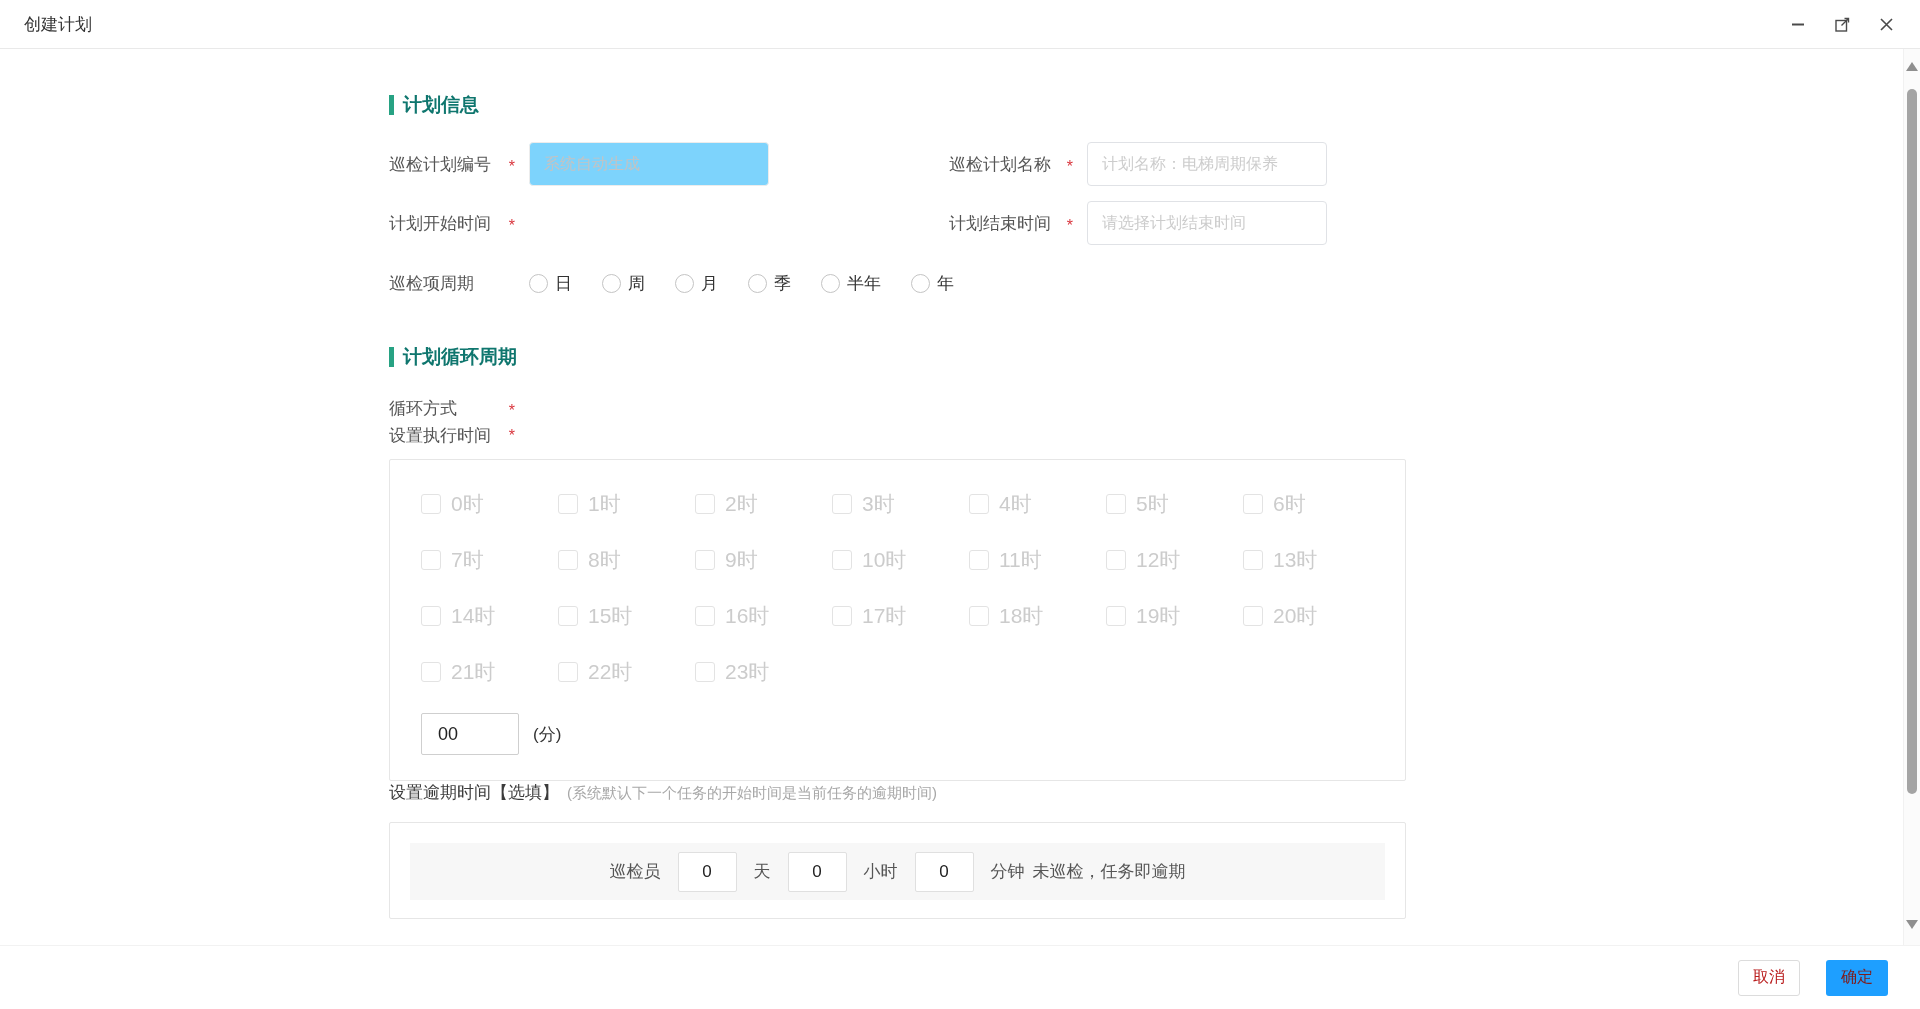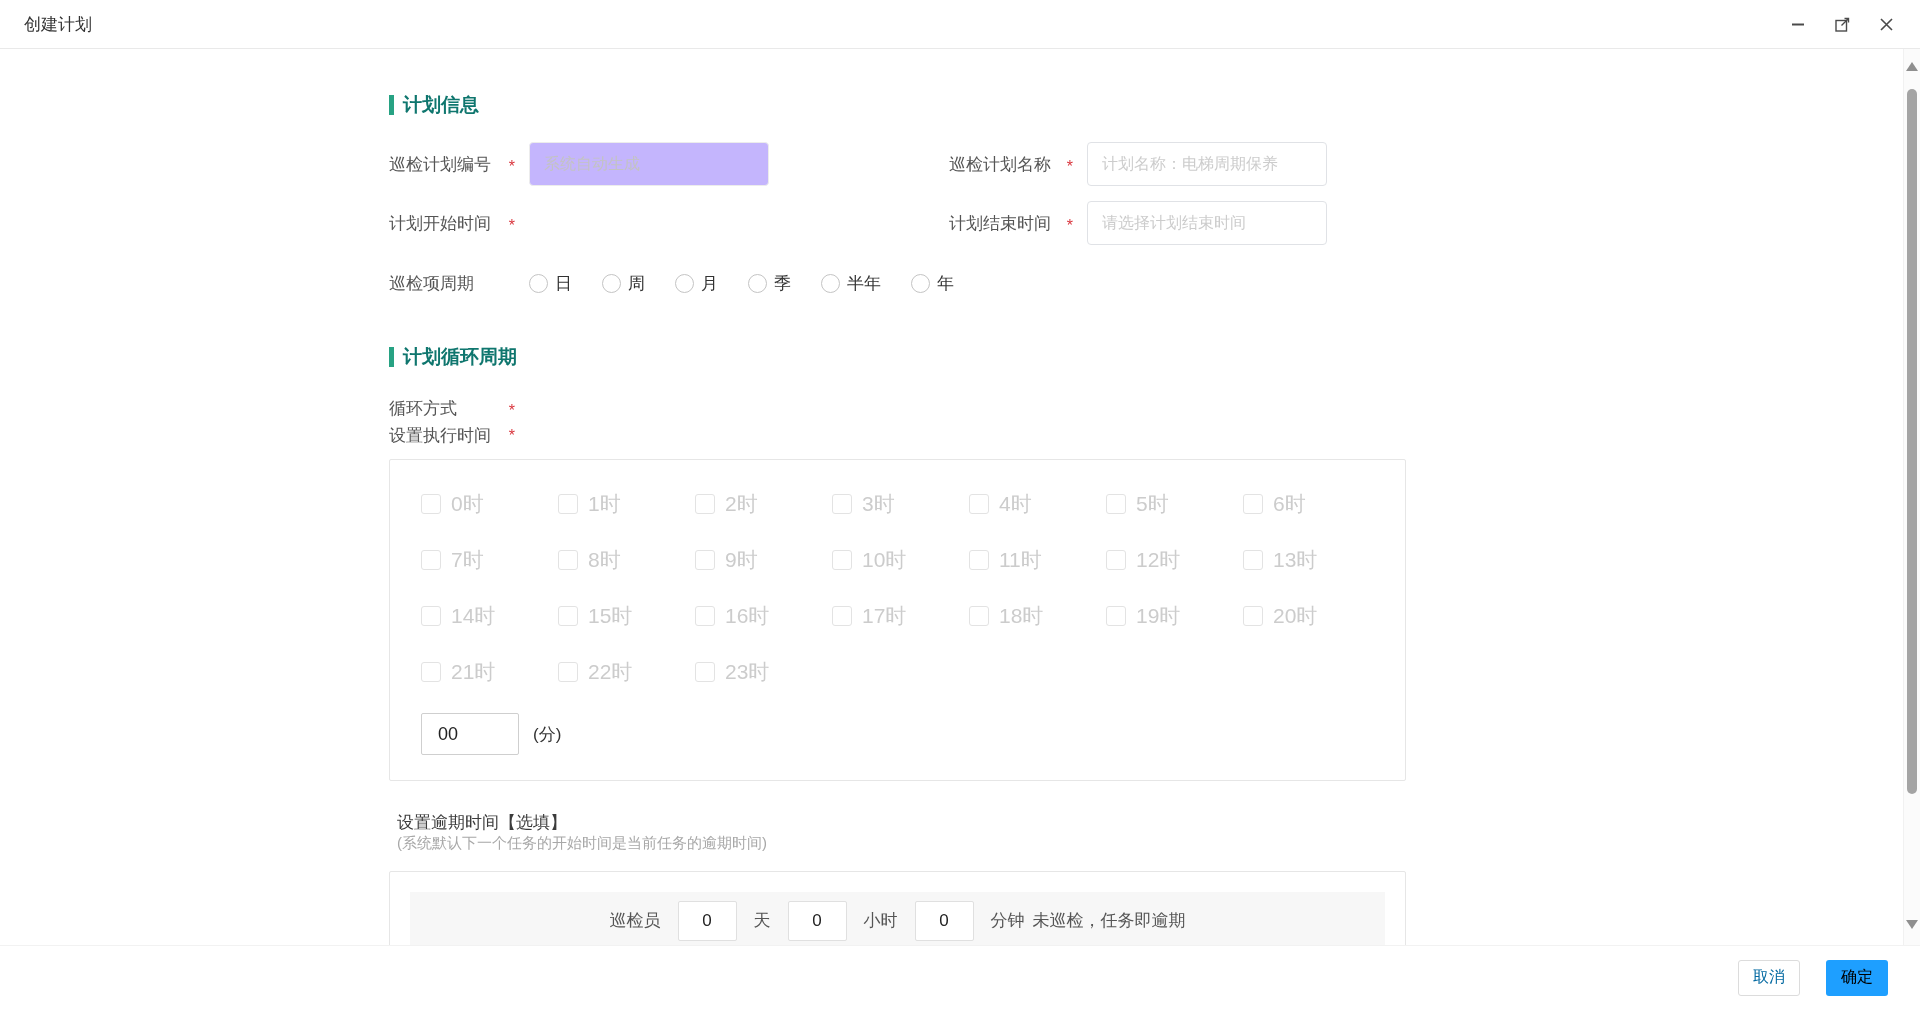--- a/index.html
+++ b/index.html
@@ -24,21 +24,21 @@
   .frow { display:flex; align-items:center; }
   .frow.r1 { margin-top:24px; }
   .frow.r2 { margin-top:15px; }
   .fgroup { display:flex; align-items:center; }
   .fgroup.first { width:560px; }
   .label-cell { width:140px; display:flex; align-items:flex-end; font-size:17px; color:#555; }
   .label-cell.rcol { width:138px; }
   .req { color:#d9363e; margin-left:auto; margin-right:14px; font-size:16px; }
   .inp { width:240px; height:44px; border:1px solid #e0e2e6; border-radius:4px; padding:0 14px; font-size:16px; color:#333; background:#fff; outline:none; }
   .inp::placeholder { color:#ccc; }
-  .inp.disabled { background:#c4b5fd; border-color:#ececec; }
+  .inp.disabled { background:#7dd3fc; border-color:#ececec; }
   .inp.disabled::placeholder { color:#c3c3c3; }
 
   .frow.radios-row { margin-top:27px; }
   .radios { display:flex; align-items:center; }
   .radio-item { display:flex; align-items:center; margin-right:30px; font-size:17px; color:#333; cursor:pointer; }
   .radio-circle { width:19px; height:19px; border:1px solid #c4c4c4; border-radius:50%; margin-right:7px; background:#fff; flex:none; }
 
   .frow.select-row { margin-top:27px; }
   .select { width:277px; height:44px; border:1px solid #dcdfe6; border-radius:4px; display:flex; align-items:center; padding:0 16px; font-size:16px; color:#333; background:#fff; cursor:pointer; }
   .caret { margin-left:auto; width:0; height:0; border-left:6px solid transparent; border-right:6px solid transparent; border-top:7px solid #c0c4cc; }
@@ -47,41 +47,41 @@
   .exec-label { width:140px; display:flex; align-items:center; font-size:17px; color:#555; }
 
   .hours-panel { margin-top:12px; width:1017px; border:1px solid #e6e6e6; border-radius:2px; padding:30px 0 25px 31px; }
   .hours-grid { display:grid; grid-template-columns:repeat(7,137px); row-gap:28px; }
   .hour-item { display:flex; align-items:center; font-size:21px; color:#ccc; cursor:pointer; }
   .cb { width:20px; height:20px; border:1px solid #e3e3e3; border-radius:3px; margin-right:10px; background:#fff; flex:none; }
   .minute-row { margin-top:27px; display:flex; align-items:center; }
   .minute-input { width:98px; height:42px; border:1px solid #cfcfcf; border-radius:2px; padding:0 16px; font-size:18px; color:#222; outline:none; }
   .minute-unit { margin-left:14px; font-size:17px; color:#333; }
 
-  .od-title-row { margin-top:30px; display:flex; align-items:baseline;flex-direction:column; }
+  .od-title-row { display:flex; align-items:baseline; }
   .od-title { font-size:17px; color:#3c3c3c; }
   .od-note { font-size:15px; color:#a8a8a8; margin-left:8px; }
   .od-panel { margin-top:18px; width:1017px; height:97px; border:1px solid #e6e6e6; border-radius:2px; padding:20px; }
   .od-bar { height:57px; background:#f7f7f7; display:flex; align-items:center; padding:0 20px;justify-content:center; }
   .od-text { font-size:17px; color:#555; }
   .od-input { width:59px; height:40px; border:1px solid #e0e0e0; border-radius:2px; background:#fff; text-align:center; font-size:17px; color:#222; margin:0 17px; outline:none; }
   .od-suffix { margin-left:8px; font-size:17px; color:#555; }
 
   
   .scrollbar { position:absolute; top:49px; right:0; width:17px; height:896px; background:#fbfbfb; border-left:1px solid #f1f1f1; }
   .sb-up, .sb-down { position:absolute; left:50%; transform:translateX(-50%); width:0; height:0; cursor:pointer; }
   .sb-up { top:13px; border-left:6px solid transparent; border-right:6px solid transparent; border-bottom:9px solid #8f8f8f; }
   .sb-down { bottom:16px; border-left:6px solid transparent; border-right:6px solid transparent; border-top:9px solid #8f8f8f; }
   .sb-thumb { position:absolute; top:40px; left:3px; width:10px; height:705px; background:#a4a4a4; border-radius:6px; cursor:pointer; }
 
   
   .footer { position:absolute; bottom:0; left:0; right:0; height:64px; background:#fff; border-top:1px solid #f2f2f2; display:flex; align-items:center; justify-content:flex-end; padding-right:32px; gap:26px; }
   .btn { height:36px; min-width:62px; font-size:16px; border-radius:3px; cursor:pointer; font-family:inherit; }
-  .btn-cancel { background:#fff; border:1px solid #dcdcdc; color:#0369a1; }
-  .btn-confirm { background:#1e9fff; border:none; color:#000000; }
+  .btn-cancel { background:#fff; border:1px solid #dcdcdc; color:#b91c1c; }
+  .btn-confirm { background:#1e9fff; border:none; color:#7f1d1d; }
 </style>
 </head>
 <body>
 
 <div id="app">
 
   <div class="titlebar">
     <span class="win-title">创建计划</span>
     <div class="win-controls">
       <span class="ctrl">

